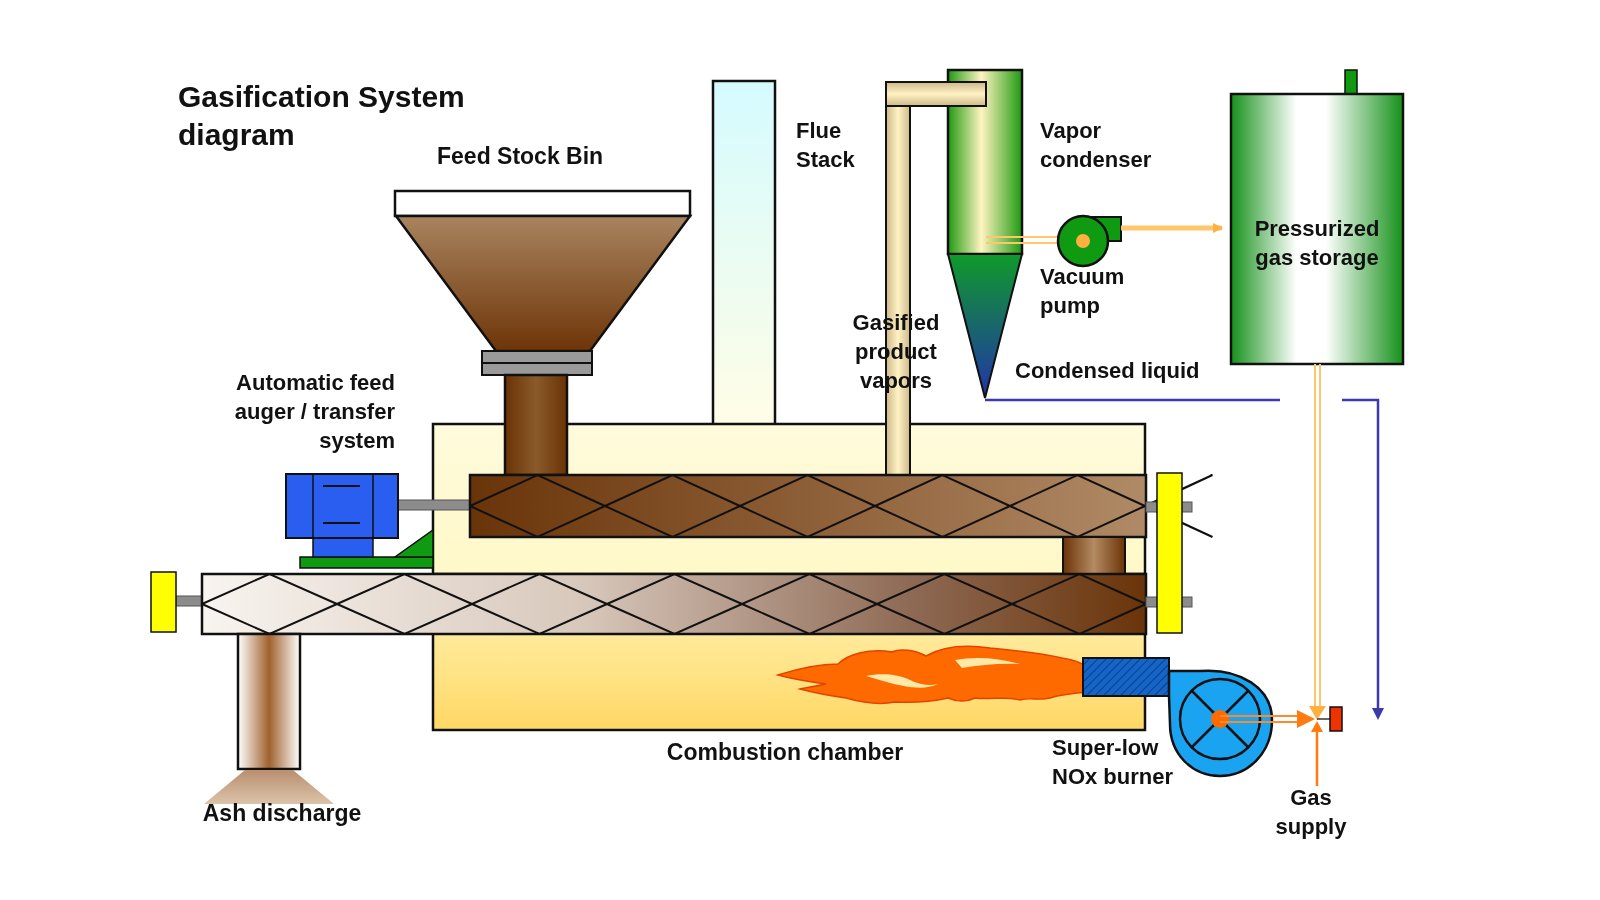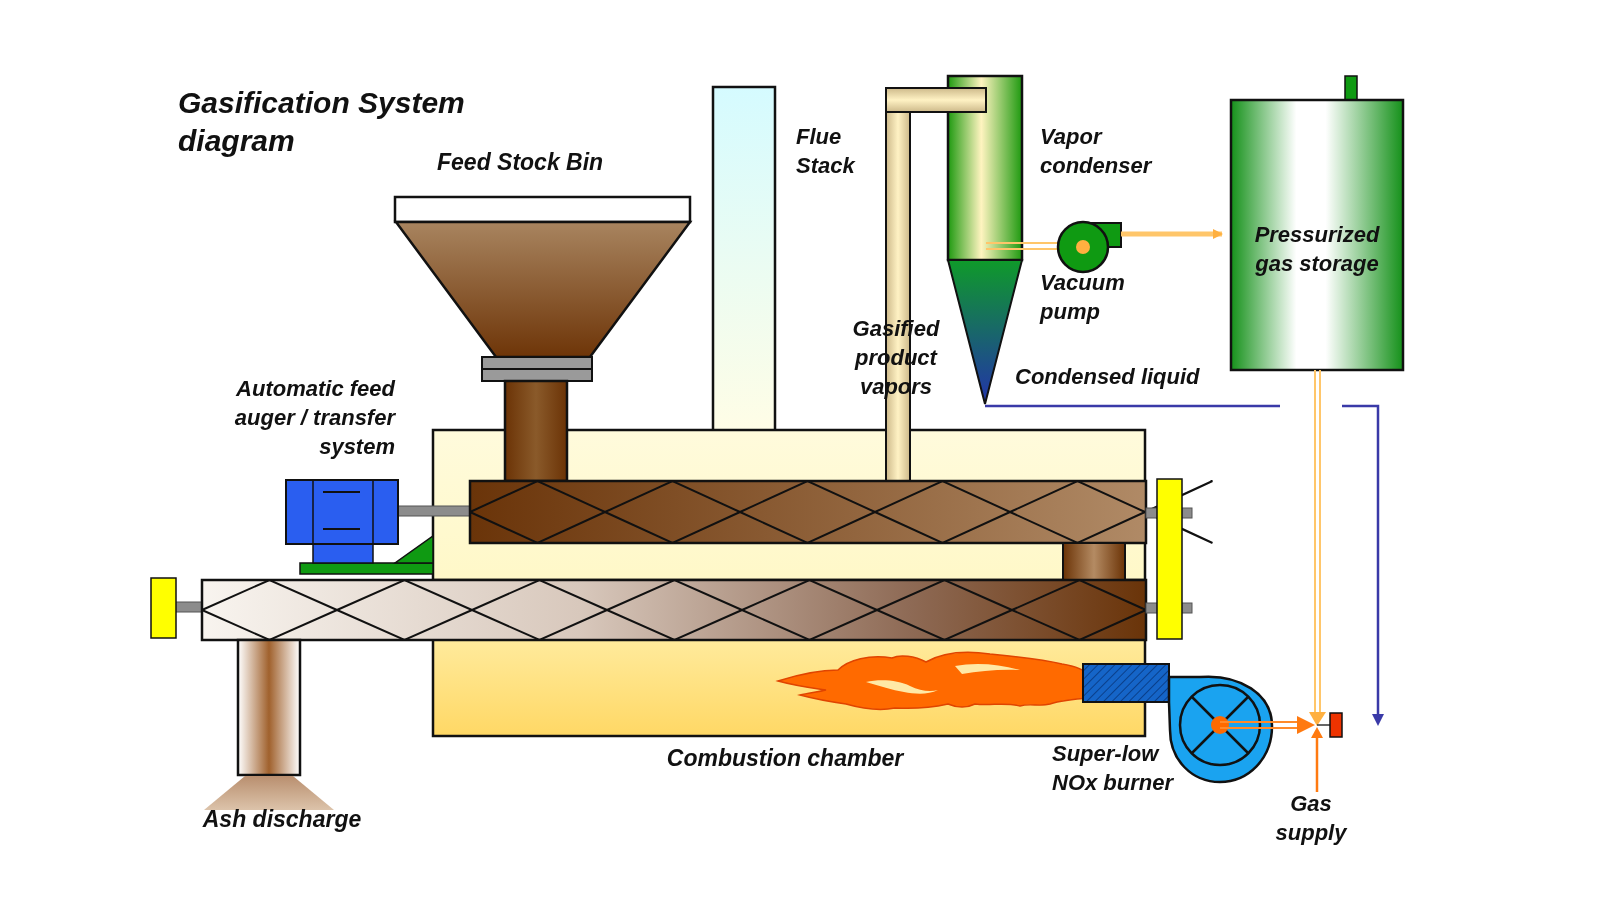--- a/index.html
+++ b/index.html
@@ -1,17 +1,17 @@
 <!DOCTYPE html>
 <html><head>
 <meta charset="utf-8">
 <style>
   html, body { margin: 0; padding: 0; background: #ffffff; }
   body { width: 1600px; height: 900px; overflow: hidden; position: relative; font-family: "Liberation Sans", sans-serif; }
-  #stage { position: absolute; left: 0; top: 14px; width: 1600px; height: 668px; font-style: italic; }
+  #stage { position: absolute; left: 0; top: 8px; width: 1600px; height: 668px; }
   svg text { font-family: "Liberation Sans", sans-serif; font-weight: bold; fill: #111111; }
   .t-title { font-size: 30px; }
   .t-lbl { font-size: 23px; }
   .t-lbl-sm { font-size: 22px; }
   #bottom-rule { position: absolute; left: 0; top: 895px; width: 1600px; height: 3px; background: #000000; }
 </style>
 </head>
 <body>
 
 <div id="stage">

